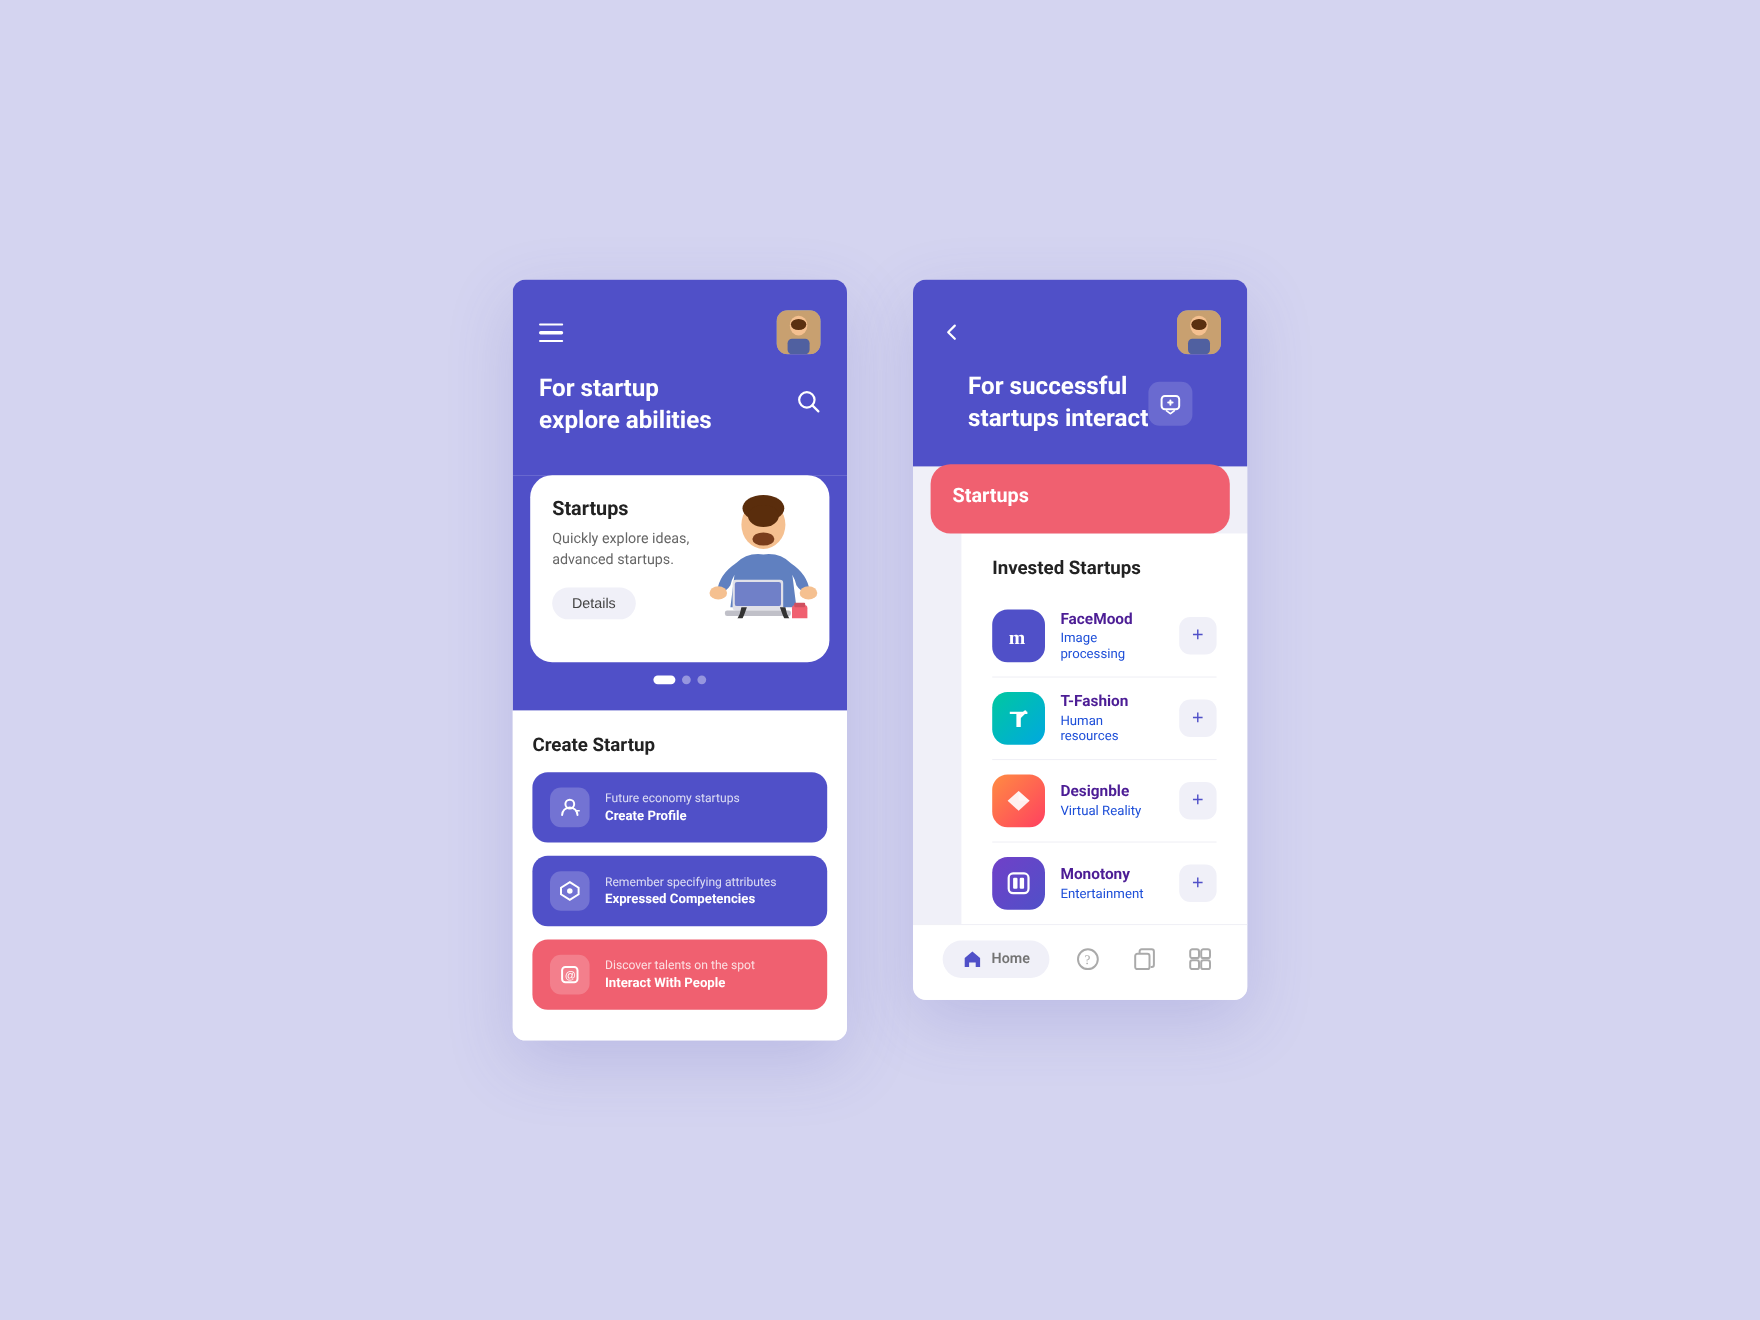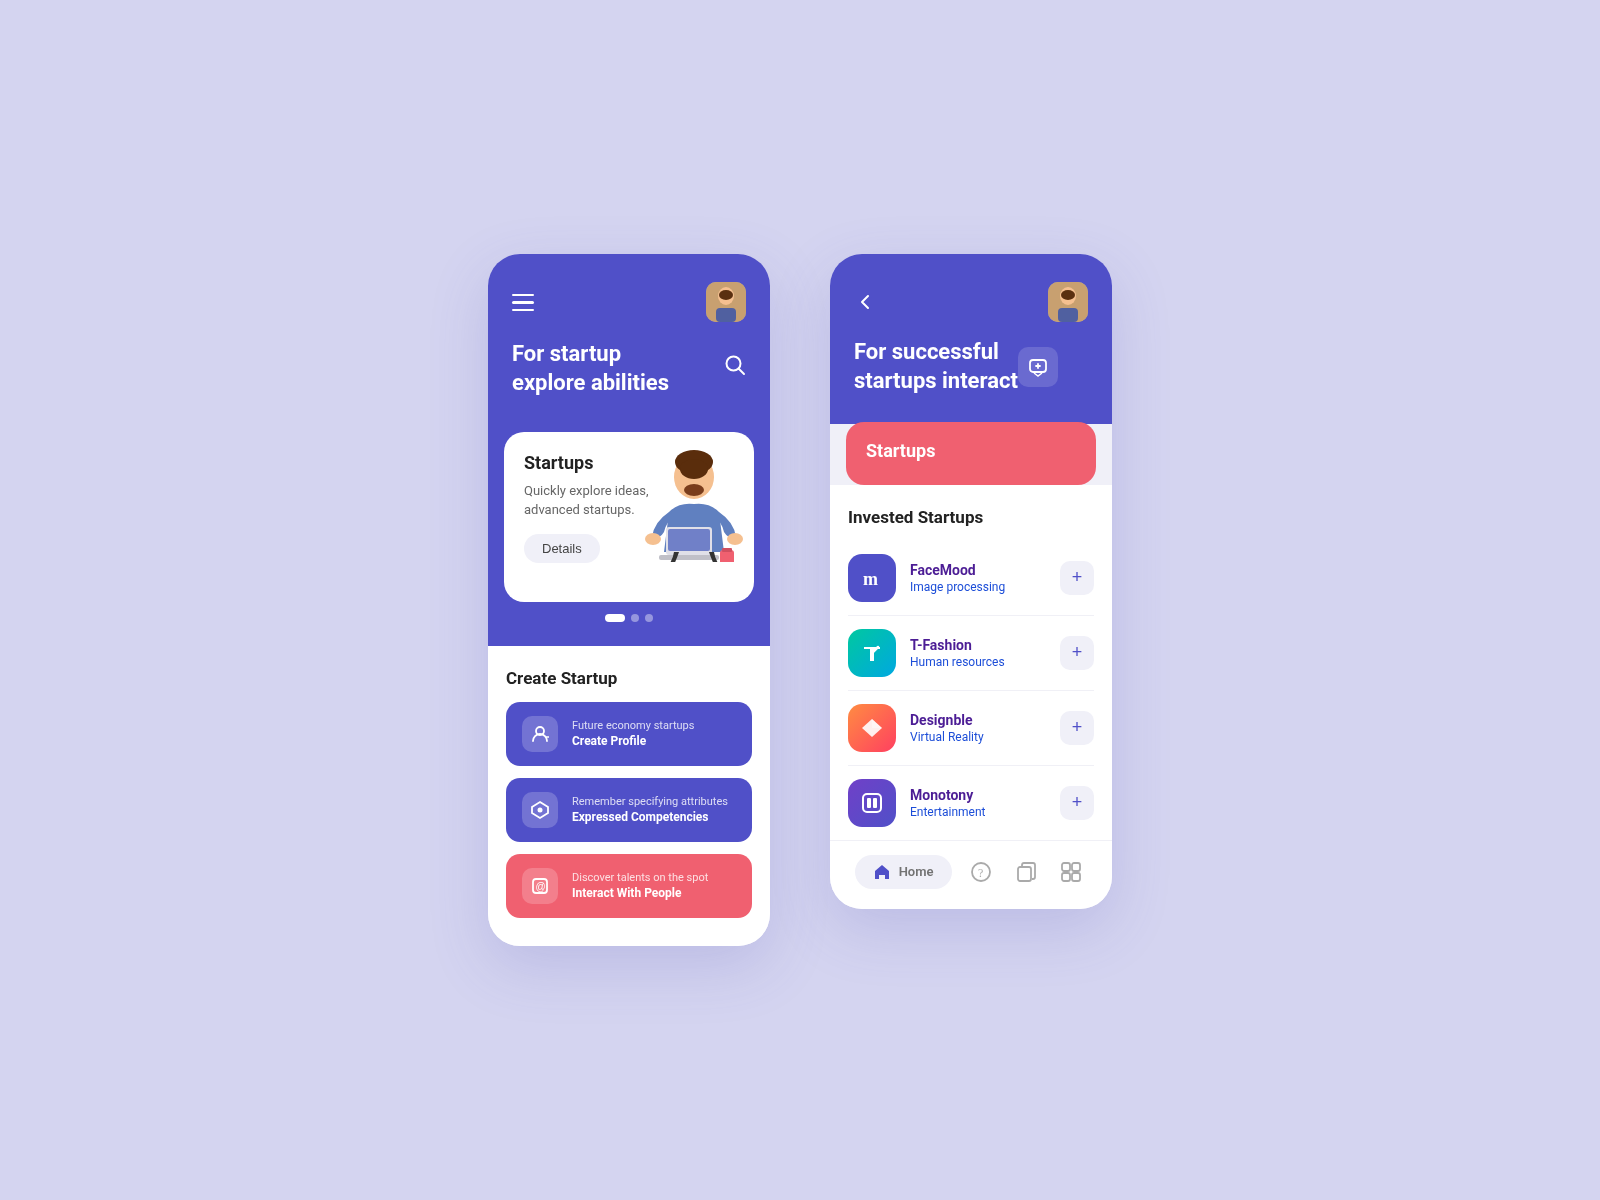--- a/index.html
+++ b/index.html
@@ -14,23 +14,23 @@
     }
     .phones-container {
       display: flex;
       gap: 60px;
       align-items: flex-start;
       padding: 60px 0;
     }
 
     
     .phone {
-      width: 282px;
+      width: 304px;
       background: #f0f0f8;
-      border-radius: 32px;
+      border-radius: 12px;
       overflow: hidden;
       box-shadow: 0 20px 60px rgba(80,80,180,0.18);
     }
 
     
     .phone-left .phone-header {
       background: #5050c8;
       padding: 28px 24px 20px;
       position: relative;
     }
@@ -252,21 +252,22 @@
     }
     .promo-card-desc {
       color: rgba(255,255,255,0.88);
       font-size: 13px;
       line-height: 1.5;
     }
 
     
     .phone-right .phone-body {
       background: white;
-      padding: 22px 18px 0;
+      padding: 22px 28px 0;
+      margin-left: 44px;
     }
     .startup-list {
       display: flex;
       flex-direction: column;
       gap: 0;
     }
     .startup-item {
       display: flex;
       align-items: center;
       gap: 14px;
@@ -500,21 +501,21 @@
         </button>
         <div class="avatar-small">
           <svg viewBox="0 0 40 40" xmlns="http://www.w3.org/2000/svg">
             <rect width="40" height="40" fill="#c8a070"></rect>
             <ellipse cx="20" cy="14" rx="8" ry="9" fill="#f5c090"></ellipse>
             <rect x="10" y="26" width="20" height="14" rx="4" fill="#5060a0"></rect>
             <ellipse cx="20" cy="13" rx="7" ry="5" fill="#5a3010"></ellipse>
           </svg>
         </div>
       </div>
-      <div style="display:flex; justify-content:flex-start; align-items:center;">
+      <div style="display:flex; justify-content:center; align-items:center;">
         <div class="header-title" style="white-space:pre-line;">For successful
 startups interact</div>
         <div class="message-plus-btn">
           <svg width="20" height="20" viewBox="0 0 20 20" fill="none">
             <rect x="2" y="3" width="16" height="12" rx="3" stroke="white" stroke-width="1.8" fill="none"></rect>
             <path d="M6 16 L10 19 L14 16" stroke="white" stroke-width="1.5" fill="none"></path>
             <line x1="10" y1="7" x2="10" y2="11" stroke="white" stroke-width="1.8" stroke-linecap="round"></line>
             <line x1="8" y1="9" x2="12" y2="9" stroke="white" stroke-width="1.8" stroke-linecap="round"></line>
           </svg>
         </div>

